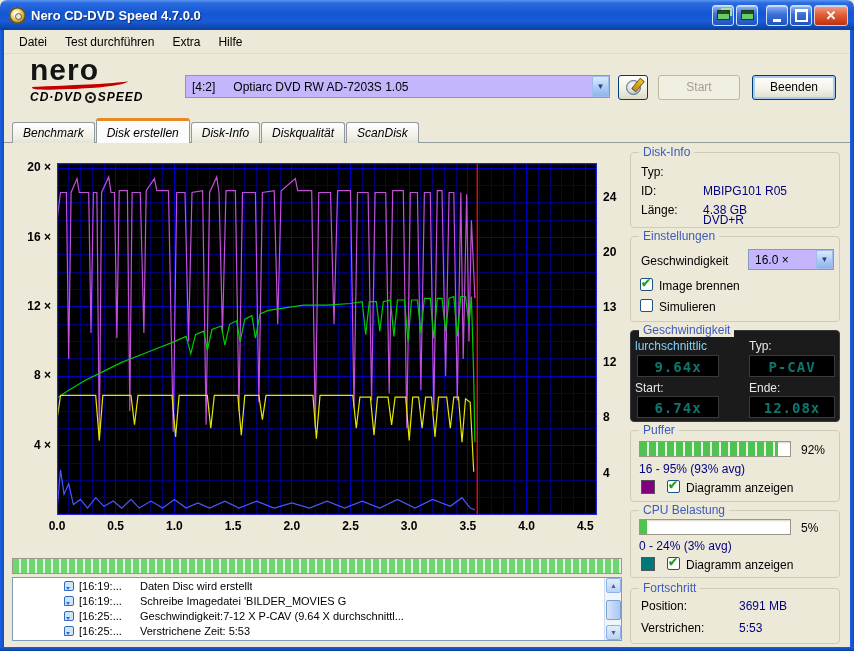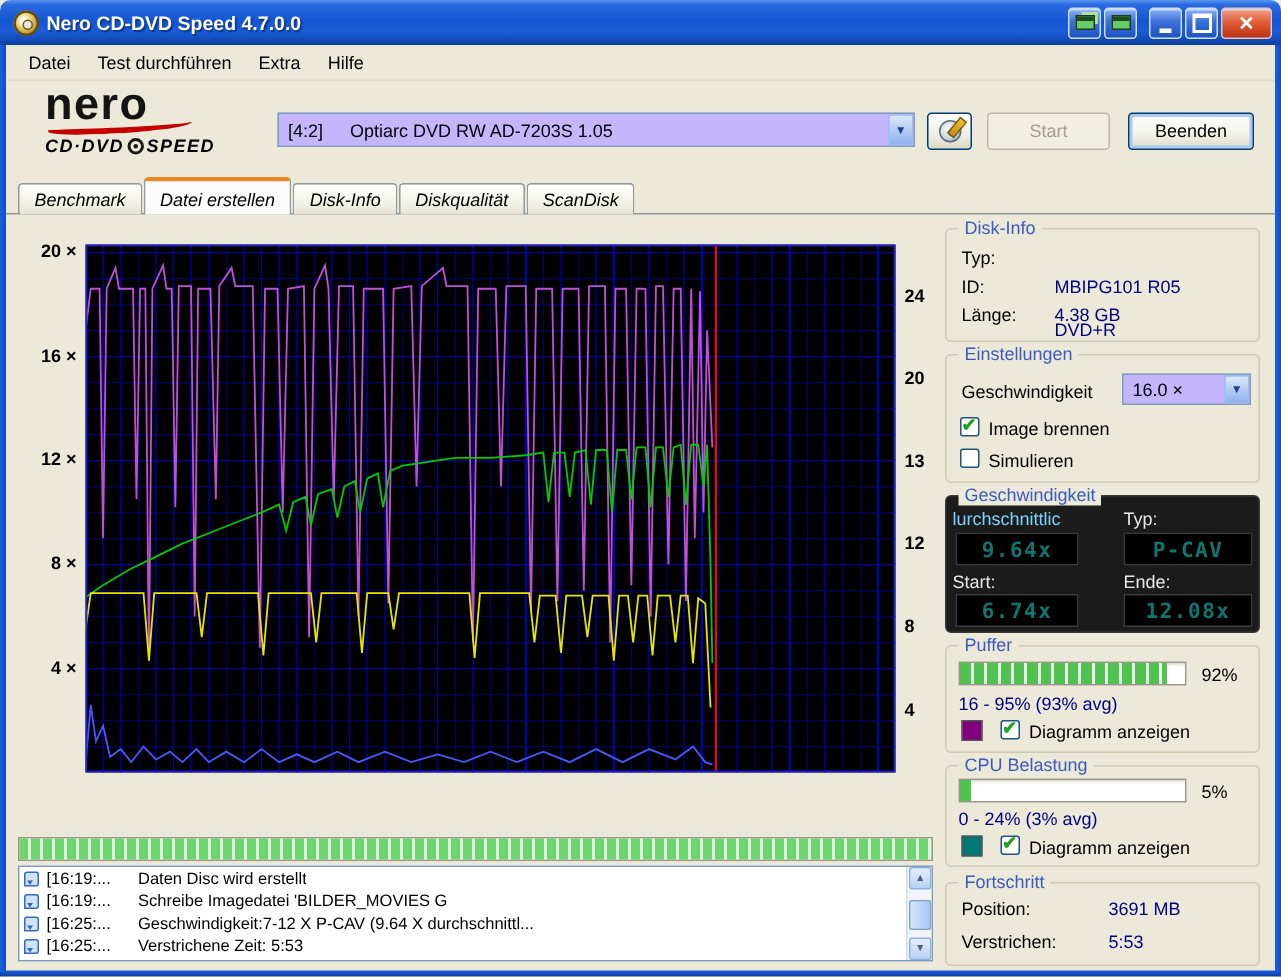--- a/index.html
+++ b/index.html
@@ -91,21 +91,21 @@
   .pbar .fill { height:100%; background:repeating-linear-gradient(90deg,#4fc24f 0 7px,#e8f8e8 7px 9px); }
   .swatch { position:absolute; width:14px; height:14px; border:1px solid #555; }
   .cb { position:absolute; width:13px; height:13px; border:1px solid #1d5281; background:#fff; border-radius:2px; }
   .cb.checked::after { content:"✔"; position:absolute; left:0px; top:-3px; color:#21a121; font-size:12px; font-weight:bold; }
   .cblabel { position:absolute; font-size:12px; }
 
   
   .overall { position:absolute; left:12px; top:558px; width:610px; height:16px; border:1px solid #9a978a; background:#fff; box-shadow:inset 1px 1px 2px #d8d5c4; }
   .overall .fill { height:100%; background:repeating-linear-gradient(90deg,#6fd66f 0 6px,#dff6df 6px 8px); }
   .logbox { position:absolute; left:12px; top:577px; width:610px; height:64px; background:#fff; border:1px solid #7f9db9; overflow:hidden; }
-  .logrow { display:flex; align-items:center; gap:5px; height:15px; padding:0 3px; white-space:nowrap; }
+  .logrow { display:flex; align-items:center; gap:5px; height:15px; padding:0 3px; white-space:nowrap;margin-left:48px; }
   .log-ico { width:10px; height:10px; flex:0 0 10px; background:#cfe4f7; border:1px solid #316ac5; border-radius:2px 2px 2px 0; position:relative; }
   .log-ico::after { content:""; position:absolute; left:1px; bottom:-3px; border:3px solid transparent; border-top-color:#316ac5; border-left-width:2px; border-right-width:2px; }
   .log-time { width:56px; flex:0 0 56px; overflow:hidden; }
   .log-text { overflow:hidden; text-overflow:clip; }
   .vscroll { position:absolute; right:0; top:0; bottom:0; width:17px; background:#f0f4fb; border-left:1px solid #d0dbee; }
   .sbtn { position:absolute; left:1px; width:15px; height:15px; border:1px solid #8cb0e8; border-radius:2px;
     background:linear-gradient(#e3eefc,#b9d2f5); color:#4d6185; font-size:7px; text-align:center; line-height:14px; }
   .sbtn.up { top:0; } .sbtn.down { bottom:0; }
   .sthumb { position:absolute; left:1px; top:22px; width:15px; height:20px; border:1px solid #7da2ce; border-radius:2px;
     background:linear-gradient(90deg,#d7e5fa,#a9c6f1); }
@@ -168,21 +168,21 @@
 
   <div class="iconbtn">
     <span class="burn-disc"></span>
   </div>
   <div class="xpbtn disabled" style="left:658px; top:75px; width:82px;">Start</div>
   <div class="xpbtn focused" style="left:752px; top:75px; width:84px;">Beenden</div>
 
   <div class="tabline"></div>
   <div class="tabstrip">
     <span class="tab">Benchmark</span>
-    <span class="tab active">Datei erstellen</span>
+    <span class="tab active">Disk erstellen</span>
     <span class="tab">Disk-Info</span>
     <span class="tab">Diskqualität</span>
     <span class="tab">ScanDisk</span>
   </div>
 
   <div id="left-ticks">
       <div class="tick" style="top: 274.64px; right: 3px;">4 ×</div>
       <div class="tick" style="top: 205.281px; right: 3px;">8 ×</div>
       <div class="tick" style="top: 135.921px; right: 3px;">12 ×</div>
       <div class="tick" style="top: 66.5616px; right: 3px;">16 ×</div>
@@ -265,20 +265,32 @@
       </svg>
   </div>
   <div id="right-ticks">
       <div class="tick" style="top: 302.588px; left: 2px;">4</div>
       <div class="tick" style="top: 247.373px; left: 2px;">8</div>
       <div class="tick" style="top: 192.157px; left: 2px;">12</div>
       <div class="tick" style="top: 136.941px; left: 2px;">13</div>
       <div class="tick" style="top: 81.7255px; left: 2px;">20</div>
       <div class="tick" style="top: 26.5098px; left: 2px;">24</div>
     </div>
+  <div id="bottom-ticks">
+      <div class="tick" style="top: 0px; left: -10px; width: 20px; text-align: center;">0.0</div>
+      <div class="tick" style="top: 0px; left: 48.6957px; width: 20px; text-align: center;">0.5</div>
+      <div class="tick" style="top: 0px; left: 107.391px; width: 20px; text-align: center;">1.0</div>
+      <div class="tick" style="top: 0px; left: 166.087px; width: 20px; text-align: center;">1.5</div>
+      <div class="tick" style="top: 0px; left: 224.783px; width: 20px; text-align: center;">2.0</div>
+      <div class="tick" style="top: 0px; left: 283.478px; width: 20px; text-align: center;">2.5</div>
+      <div class="tick" style="top: 0px; left: 342.174px; width: 20px; text-align: center;">3.0</div>
+      <div class="tick" style="top: 0px; left: 400.87px; width: 20px; text-align: center;">3.5</div>
+      <div class="tick" style="top: 0px; left: 459.565px; width: 20px; text-align: center;">4.0</div>
+      <div class="tick" style="top: 0px; left: 518.261px; width: 20px; text-align: center;">4.5</div>
+    </div>
 
   <div class="group" style="top:152px; height:76px;">
     <span class="gtitle">Disk-Info</span>
     <span class="glabel" style="left:10px; top:12px;">Typ:</span>
     <span class="gvalue" style="left:72px; top:12px;margin-top:48px;">DVD+R</span>
     <span class="glabel" style="left:10px; top:31px;">ID:</span>
     <span class="gvalue" style="left:72px; top:31px;">MBIPG101 R05</span>
     <span class="glabel" style="left:10px; top:50px;">Länge:</span>
     <span class="gvalue" style="left:72px; top:50px;">4.38 GB</span>
   </div>

